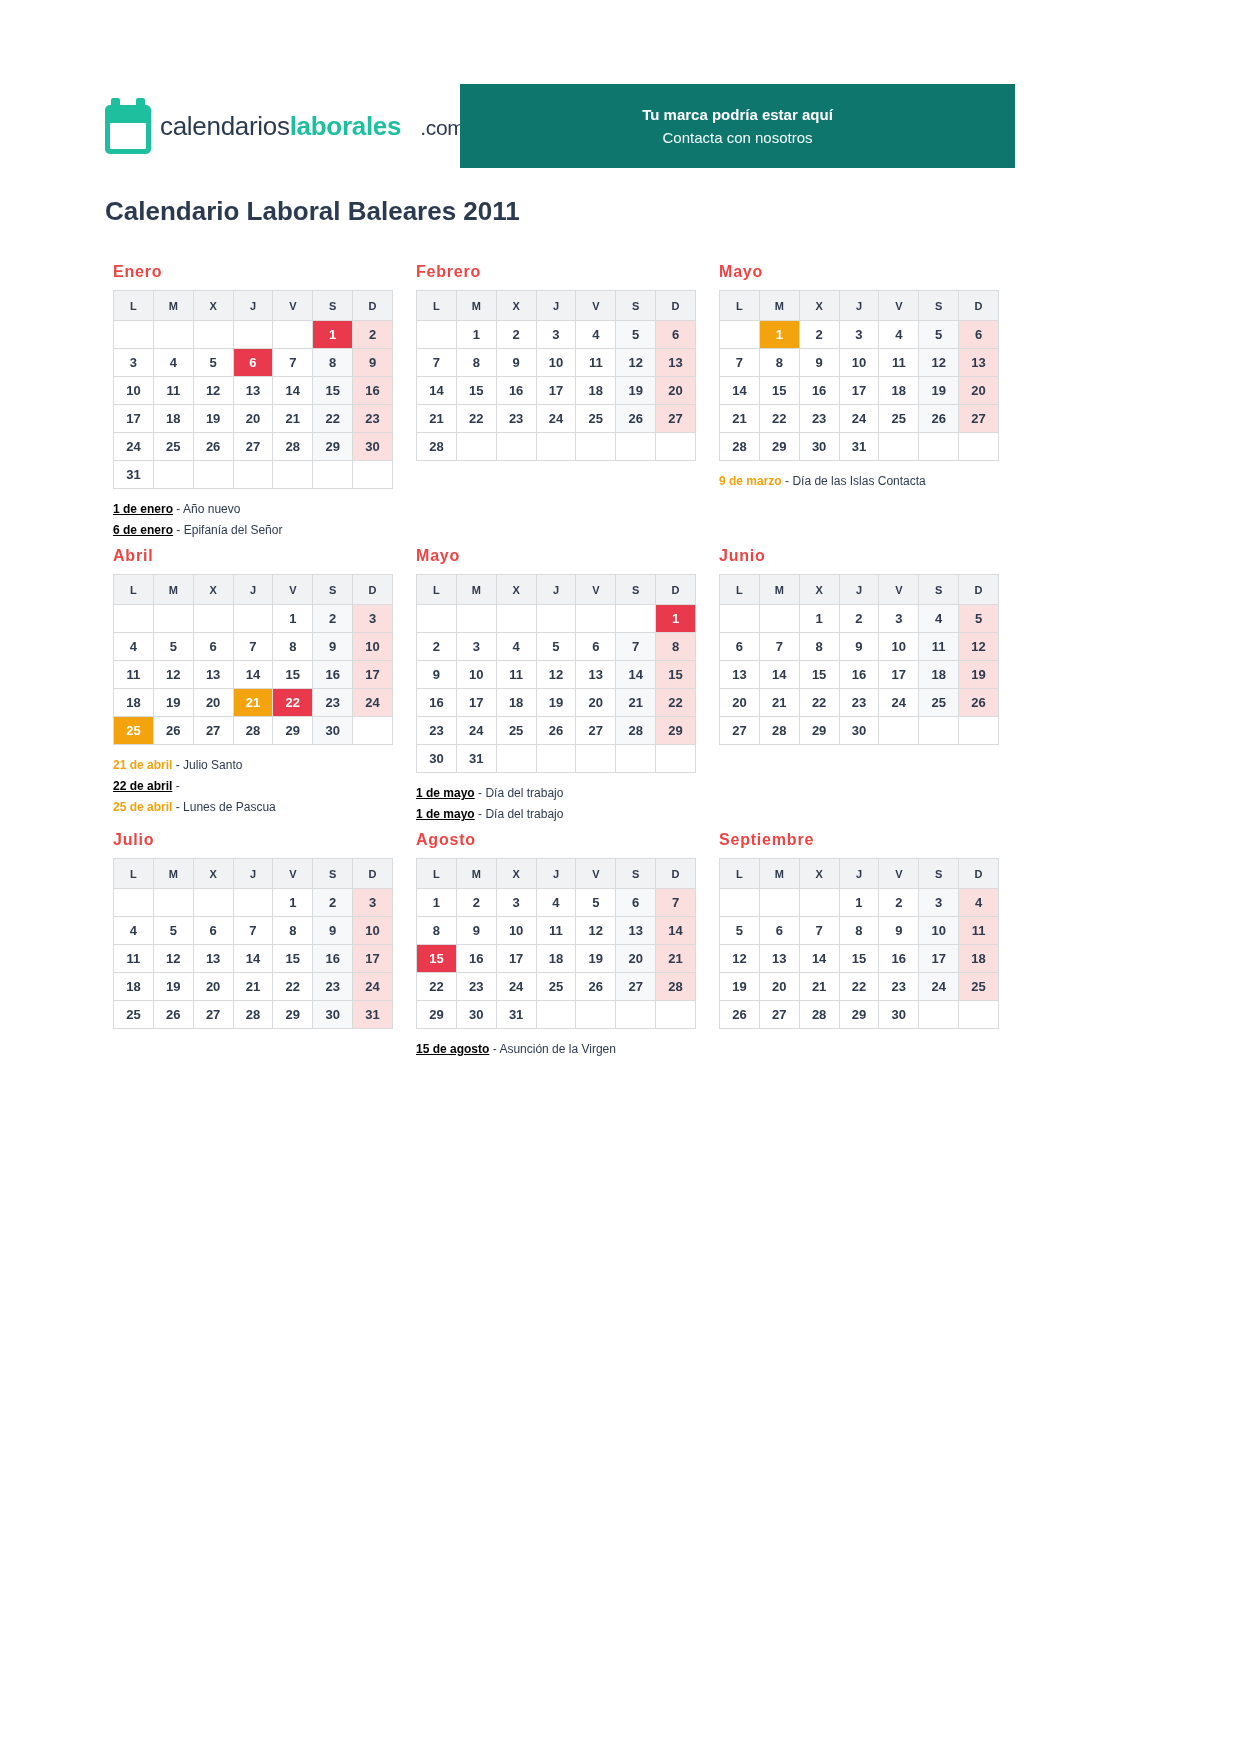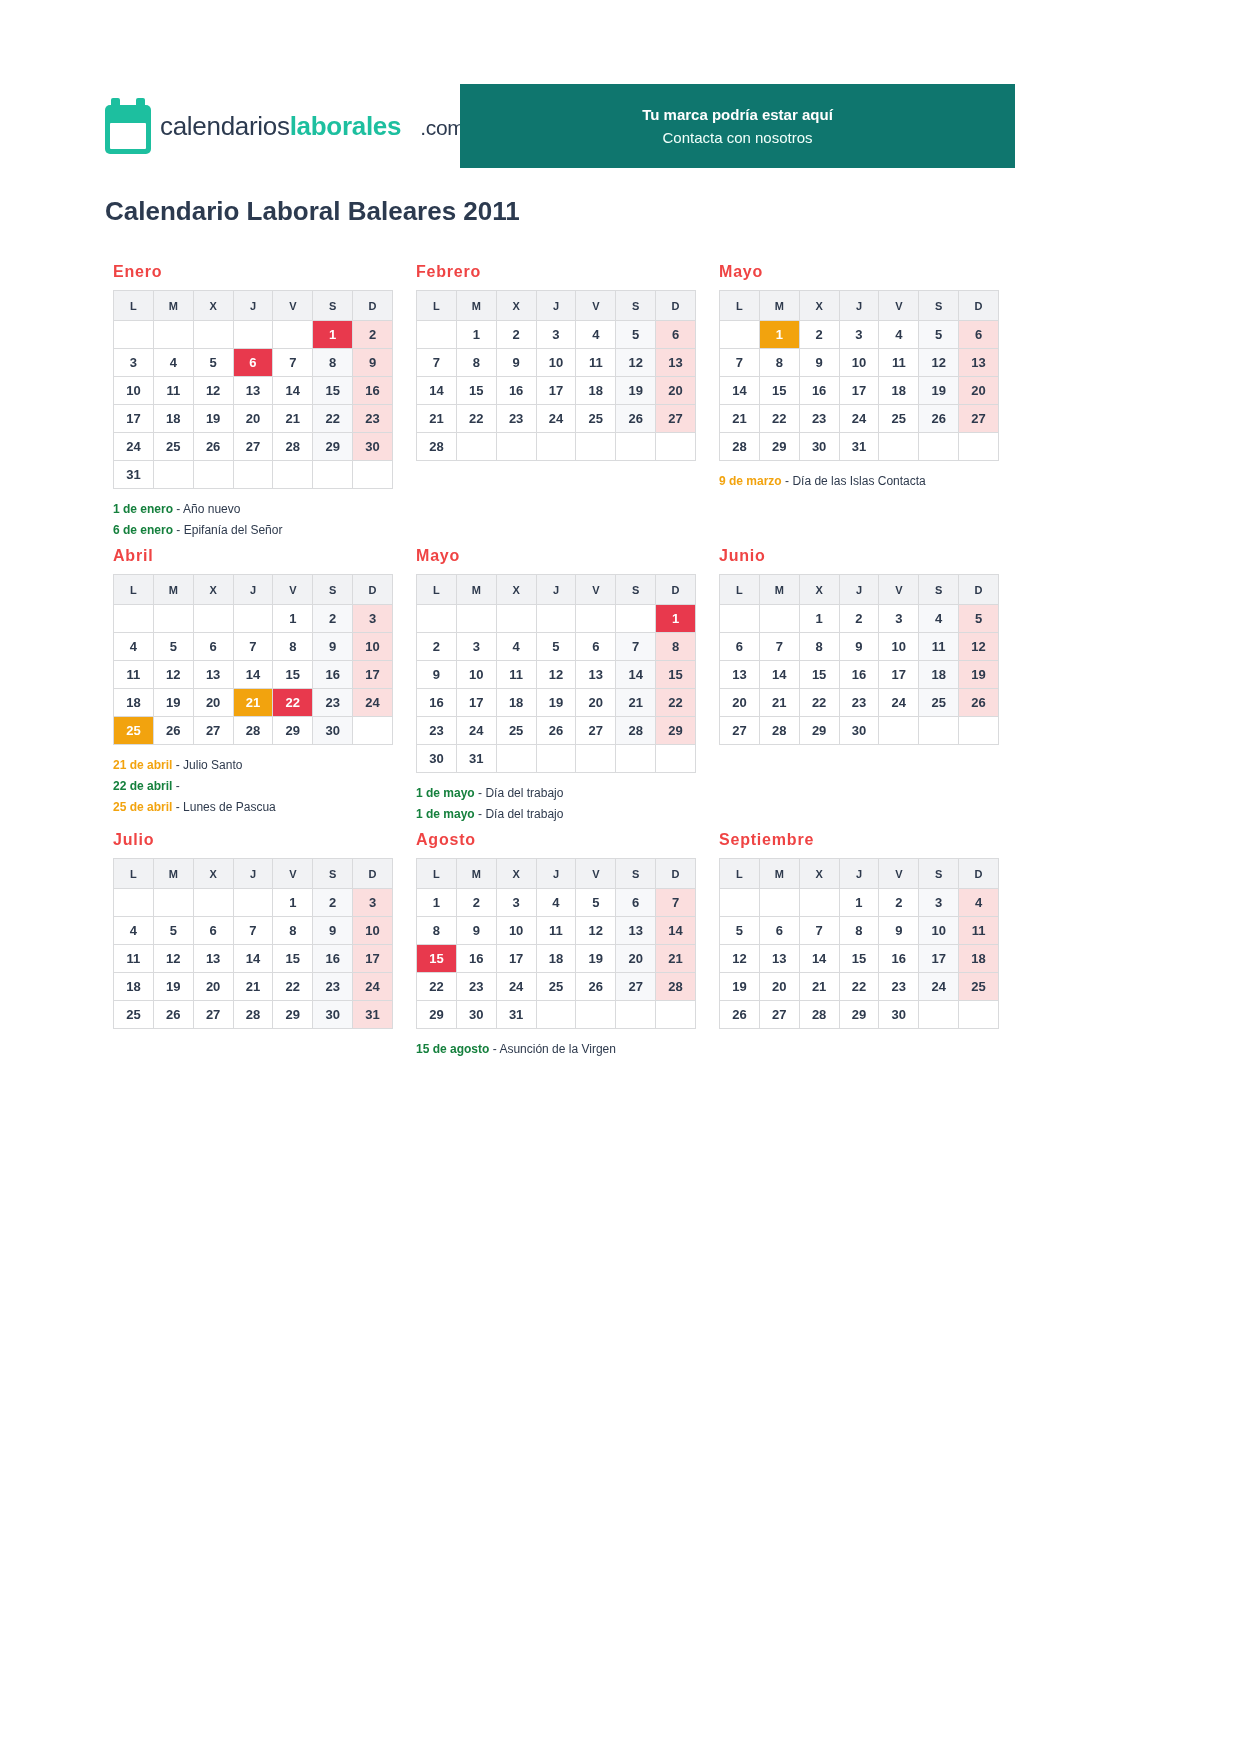--- a/index.html
+++ b/index.html
@@ -46,21 +46,21 @@
   table.cal td { font-size:13px; background:#ffffff; }
   table.cal td.sat { background:#f7f8fa; }
   table.cal td.sun { background:#fbdede; }
   table.cal td.hl-red { background:#e8394d; color:#ffffff; }
   table.cal td.hl-orange { background:#f2a30e; color:#ffffff; }
 
   
   .notes { margin-top:12px; }
   .note { font-size:12px; color:#2e3a4d; margin-bottom:5px; line-height:16px; }
   .note .ndate { font-weight:bold; }
-  .note.red .ndate { color:#15803d; }
+  .note.red .ndate { color:#000000;text-decoration:underline; }
   .note.orange .ndate { color:#f2a30e; }
 </style>
 </head>
 <body>
 
 <div class="content">
 
   <div class="header">
     <div class="logo">
       <span class="cal-icon">

